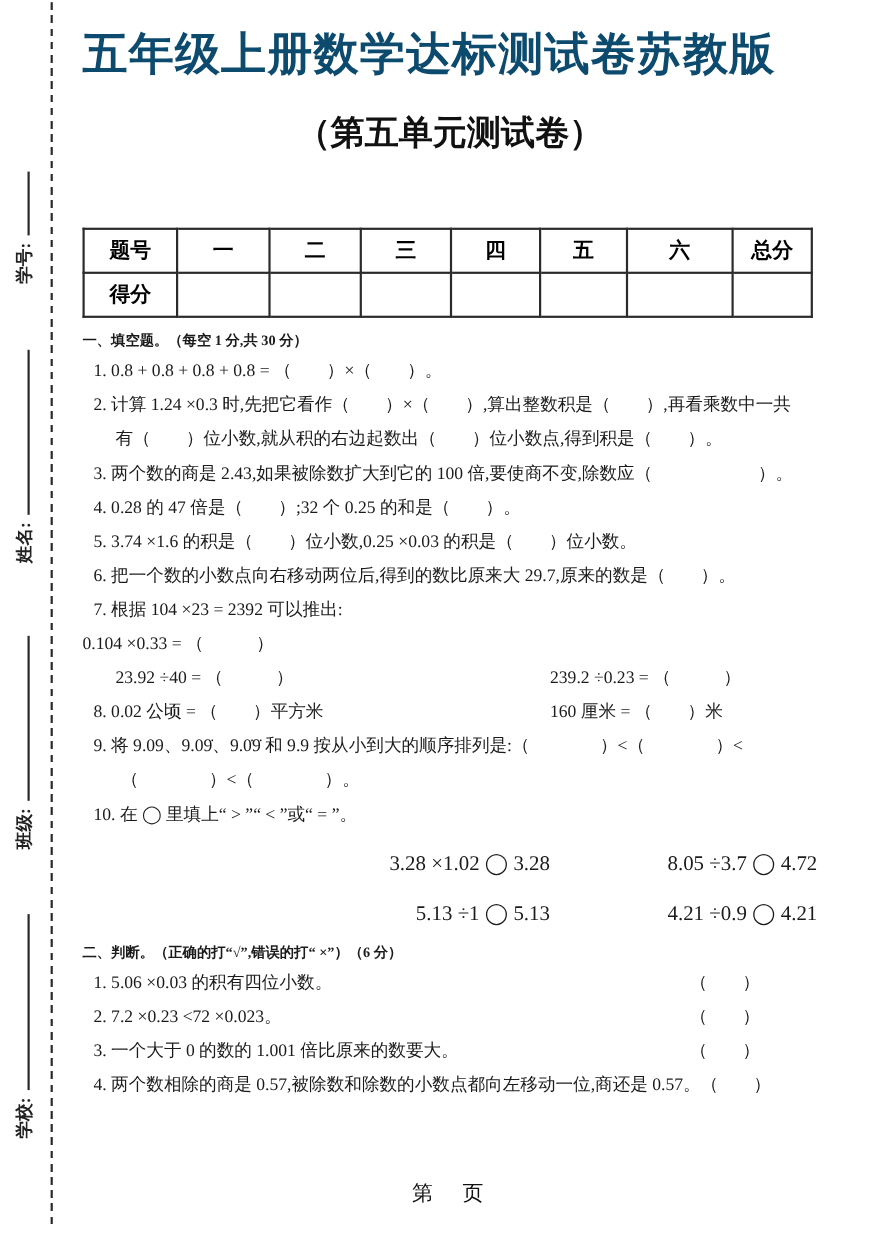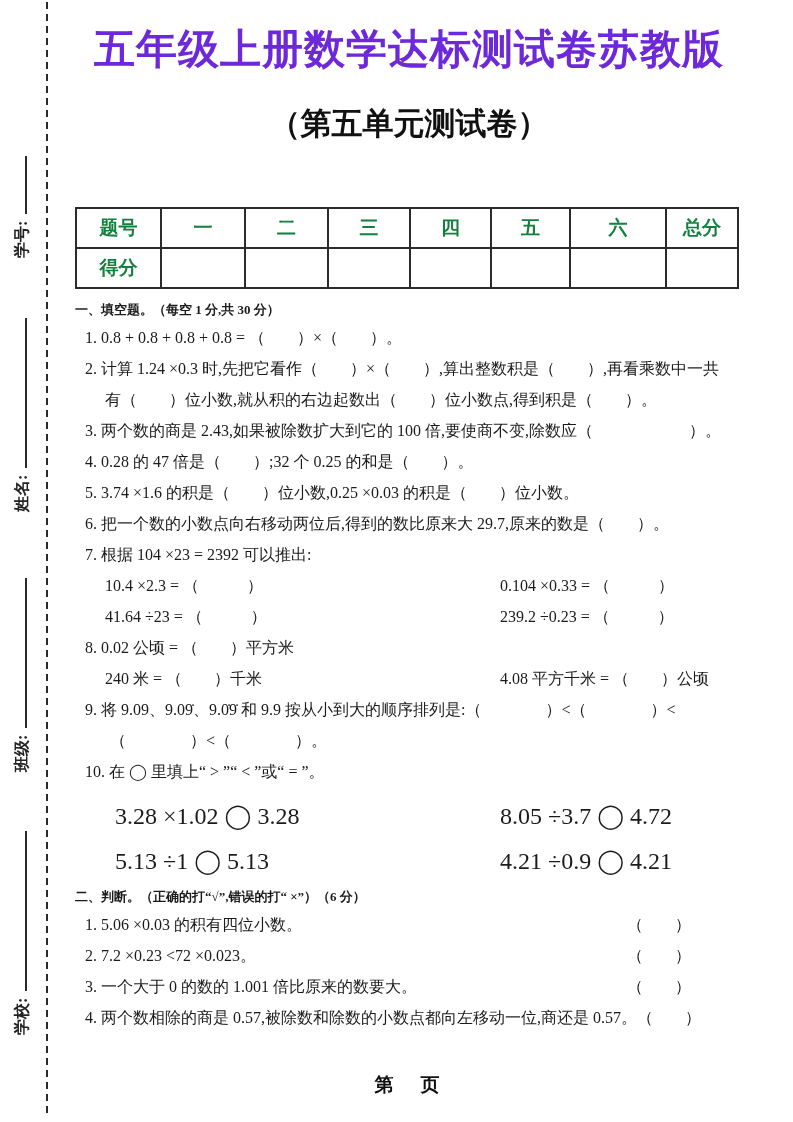--- a/index.html
+++ b/index.html
@@ -42,53 +42,53 @@
   }
 
   
   .content {
     position: absolute;
     left: 75px; top: 0;
     width: 668px;
   }
   .title {
     margin-top: 25px;
-    text-align: center;
+    text-align: left;
     font-family: "Liberation Sans", "DejaVu Sans", sans-serif;
     font-size: 41px;
     font-weight: 900;
     letter-spacing: 1px;
     line-height: 49px;
-    color: #6d28d9;
+    color: #0c4a6e;
   }
   .subtitle {
     margin-top: 30px;
     text-align: center;
-    font-family: Liberation Sans, sans-serif;
+    font-family: Liberation Mono, monospace;
     font-size: 31px;
     font-weight: 800;
     line-height: 40px;
     color: #111;
   }
 
   
   table.score {
     margin-top: 63px;
     width: 662px;
     border-collapse: collapse;
     table-layout: fixed;
   }
   table.score td {
     border: 2px solid #2b2b2b;
     height: 36px;
     text-align: center;
     vertical-align: middle;
     font-size: 19px;
     font-weight: bold;
-    color: #15803d;
+    color: #000000;
   }
 
   
   .sec-h {
     margin-top: 9px;
     font-size: 13px;
     font-weight: bold;
     line-height: 24px;
     white-space: nowrap;
   }
@@ -108,31 +108,31 @@
   .cols > div { white-space: nowrap; }
   .gap14 { margin-top: 14px; }
   .gap12 { margin-top: 8px; }
   .judge {
     display: flex;
     justify-content: space-between;
     padding-left: 10px;
     padding-right: 52px;
     align-items: flex-end;
   }
-  .circle { font-size: 24px; }
+  .circle { font-size: 19px; text-align: right; }
 
   
   .footer {
     position: absolute;
     left: 75px; top: 1072px;
     width: 668px;
     text-align: center;
     font-family: "Liberation Sans", "DejaVu Sans", sans-serif;
     font-size: 19px;
-    font-weight: bold;
+    font-weight: normal;
     letter-spacing: 4px;
     color: #111;
   }
 </style>
 </head>
 <body>
 
 <div class="page">
 
   <div class="seal-line"></div>
@@ -198,33 +198,29 @@
 
     <div class="q ind10">1. 0.8 + 0.8 + 0.8 + 0.8 = （　　）×（　　）。</div>
     <div class="q ind10">2. 计算 1.24 ×0.3 时,先把它看作（　　）×（　　）,算出整数积是（　　）,再看乘数中一共</div>
     <div class="q ind30">有（　　）位小数,就从积的右边起数出（　　）位小数点,得到积是（　　）。</div>
     <div class="q ind10">3. 两个数的商是 2.43,如果被除数扩大到它的 100 倍,要使商不变,除数应（　　　　　　）。</div>
     <div class="q ind10">4. 0.28 的 47 倍是（　　）;32 个 0.25 的和是（　　）。</div>
     <div class="q ind10">5. 3.74 ×1.6 的积是（　　）位小数,0.25 ×0.03 的积是（　　）位小数。</div>
     <div class="q ind10">6. 把一个数的小数点向右移动两位后,得到的数比原来大 29.7,原来的数是（　　）。</div>
     <div class="q ind10">7. 根据 104 ×23 = 2392 可以推出:</div>
     <div class="q cols">
-      <div class="ind30">10.4 ×2.3 = （　　　）</div>
       <div>0.104 ×0.33 = （　　　）</div>
     </div>
     <div class="q cols">
-      <div class="ind30">41.64 ÷23 = （　　　）</div>
+      <div class="ind30">23.92 ÷40 = （　　　）</div>
       <div>239.2 ÷0.23 = （　　　）</div>
     </div>
     <div class="q cols">
       <div class="ind10">8. 0.02 公顷 = （　　）平方米</div>
-    </div>
-    <div class="q cols">
-      <div class="ind30">240 米 = （　　）千米</div>
-      <div>4.08 平方千米 = （　　）公顷</div>
+      <div>160 厘米 = （　　）米</div>
     </div>
     <div class="q ind10">9. 将 9.09、9.09̇、9.0̇9̇ 和 9.9 按从小到大的顺序排列是:（　　　　）&lt;（　　　　）&lt;</div>
     <div class="q ind35">（　　　　）&lt;（　　　　）。</div>
     <div class="q ind10">10. 在 ◯ 里填上“ &gt; ”“ &lt; ”或“ = ”。</div>
     <div class="q cols gap14">
       <div class="ind40 circle">3.28 ×1.02 ◯ 3.28</div>
       <div class="circle">8.05 ÷3.7 ◯ 4.72</div>
     </div>
     <div class="q cols gap14">
       <div class="ind40 circle">5.13 ÷1 ◯ 5.13</div>

